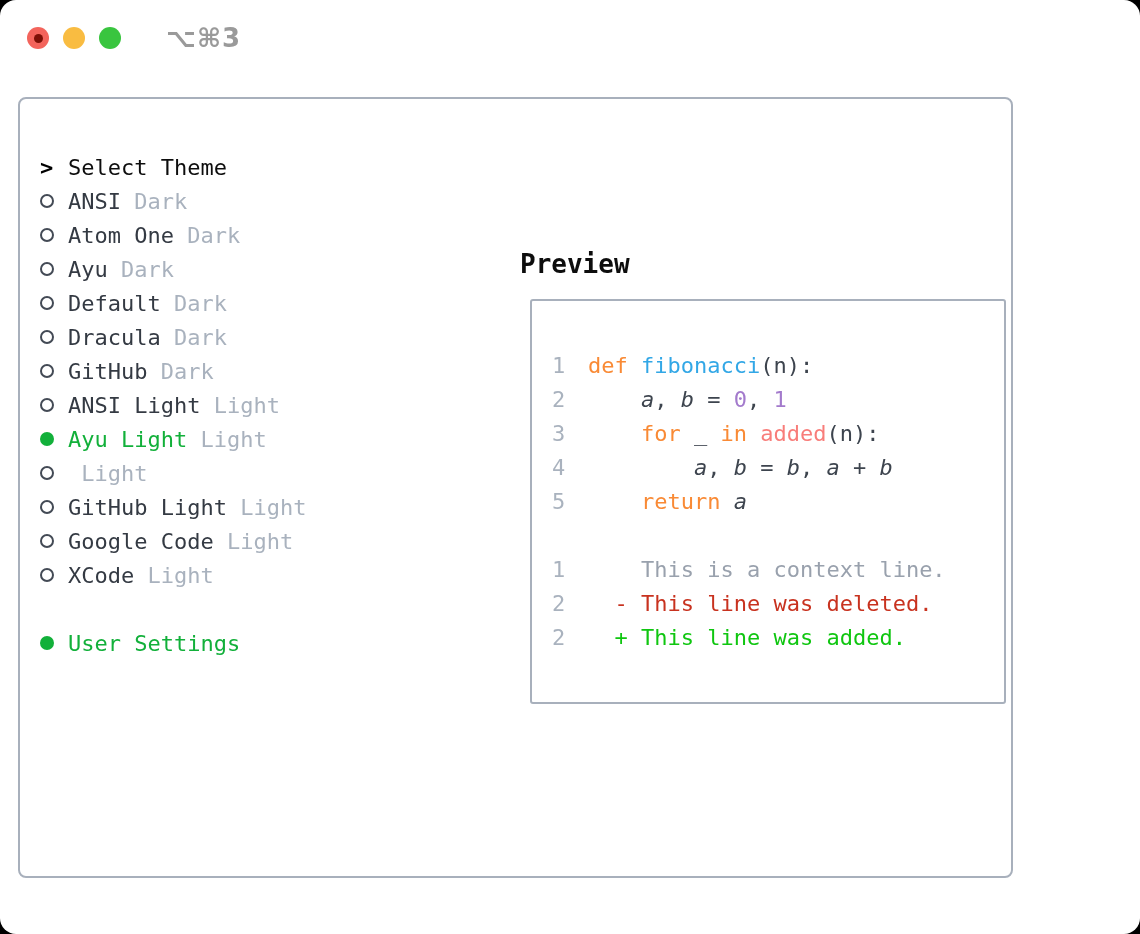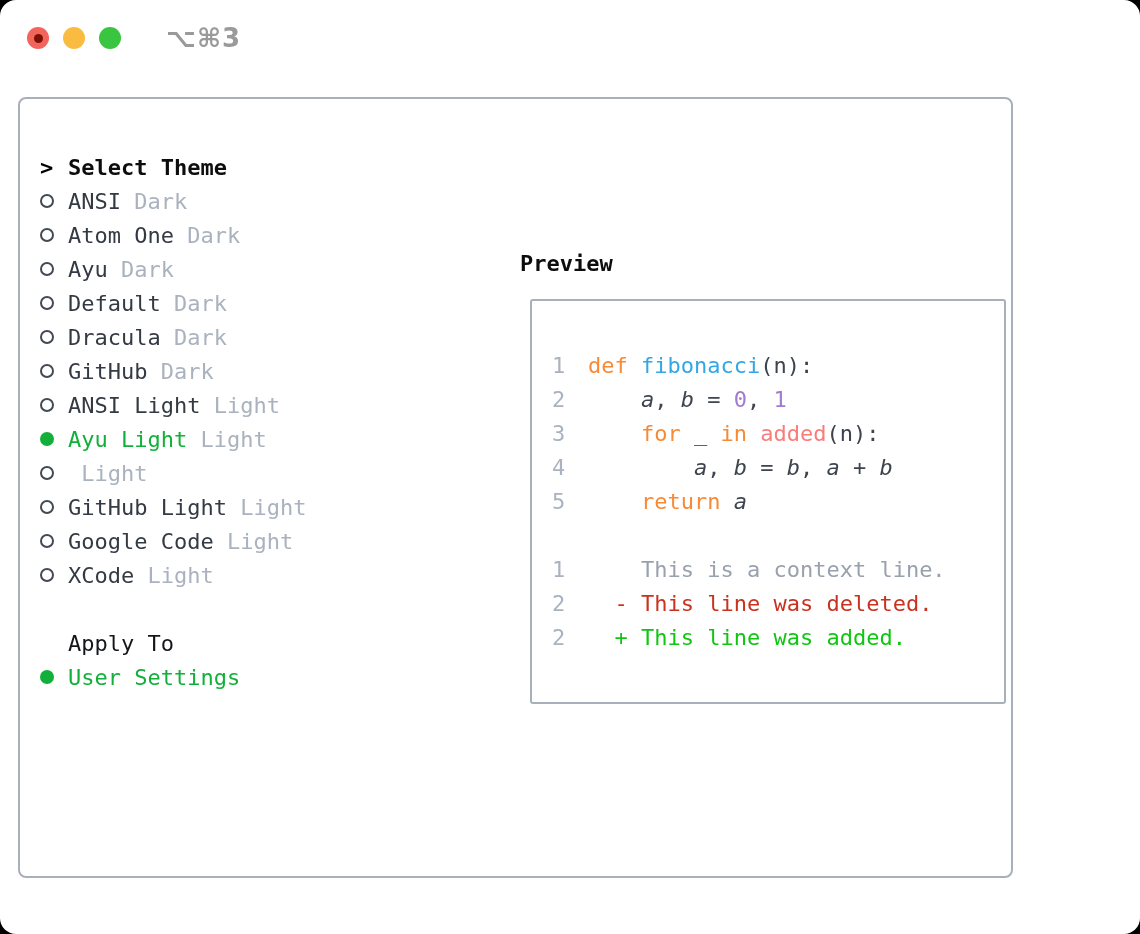--- a/index.html
+++ b/index.html
@@ -28,32 +28,32 @@
   .main-box{position:absolute;left:18px;top:97px;width:995px;height:781px;
     border:2px solid var(--c-border);border-radius:8px;background:#fff;}
 
   
   .left-col{position:absolute;left:20px;top:51px;font-size:22px;}
   .row{height:34px;display:flex;align-items:center;white-space:pre;}
   .bullet{width:28px;flex:none;display:flex;align-items:center;}
   .circle{width:14px;height:14px;border-radius:50%;border:2px solid #434a55;}
   .circle.sel{background:var(--c-green);border:none;}
   .prompt{font-weight:bold;color:#000;}
-  .hdr{font-weight:bold;color:var(--c-header);}
+  .hdr{font-weight:normal;color:var(--c-header);}
   .theme-name{color:var(--c-text);}
   .theme-name.sel{color:var(--c-green);}
   .variant{color:var(--c-muted);}
   .apply-label{color:#14161a;}
   .opt-name{color:var(--c-text);}
   .opt-name.sel{color:var(--c-green);}
   .hint{width:400px;line-height:34px;color:var(--c-muted);white-space:normal;}
 
   
   .preview-header{position:absolute;left:500px;top:148px;height:34px;line-height:34px;
-    font-weight:bold;font-size:22px;color:var(--c-header);}
+    font-weight:bold;font-size:26px;color:var(--c-header);}
   .preview-box{position:absolute;left:510px;top:200px;width:476px;height:405px;
     border:2px solid var(--c-border);border-radius:3px;background:#fff;
     padding:48px 0 0 20px;overflow:hidden;}
   .code-line{height:34px;line-height:34px;font-size:22px;white-space:pre;display:flex;}
   .ln{width:36px;flex:none;color:var(--c-muted);}
   .tok-keyword{color:var(--c-keyword);}
   .tok-function{color:var(--c-function);}
   .tok-builtin{color:var(--c-builtin);}
   .tok-number{color:var(--c-number);}
   .tok-default{color:var(--c-default);}
@@ -90,23 +90,20 @@
           <div class="row"><span class="bullet"><span class="circle"></span></span><span class="theme-name">Dracula</span><span class="variant"> Dark</span></div>
           <div class="row"><span class="bullet"><span class="circle"></span></span><span class="theme-name">GitHub</span><span class="variant"> Dark</span></div>
           <div class="row"><span class="bullet"><span class="circle"></span></span><span class="theme-name">ANSI Light</span><span class="variant"> Light</span></div>
           <div class="row"><span class="bullet"><span class="circle sel"></span></span><span class="theme-name sel">Ayu Light</span><span class="variant"> Light</span></div>
           <div class="row"><span class="bullet"><span class="circle"></span></span><span class="variant"> Light</span></div>
           <div class="row"><span class="bullet"><span class="circle"></span></span><span class="theme-name">GitHub Light</span><span class="variant"> Light</span></div>
           <div class="row"><span class="bullet"><span class="circle"></span></span><span class="theme-name">Google Code</span><span class="variant"> Light</span></div>
           <div class="row"><span class="bullet"><span class="circle"></span></span><span class="theme-name">XCode</span><span class="variant"> Light</span></div>
         </div>
       <div class="row"></div>
-      <div class="row">
-        <span class="bullet"></span><span class="apply-label">Apply To</span>
-      </div>
       <div id="apply-list">
           <div class="row"><span class="bullet"><span class="circle sel"></span></span><span class="opt-name sel">User Settings</span></div>
         </div>
       <div class="row"></div>
     </div>
 
     <div class="preview-header">Preview</div>
     <div class="preview-box">
       <div id="preview-code">
           <div class="code-line"><span class="ln">1</span><span class="tok-keyword">def </span><span class="tok-function">fibonacci</span><span class="tok-default">(n):</span></div>

